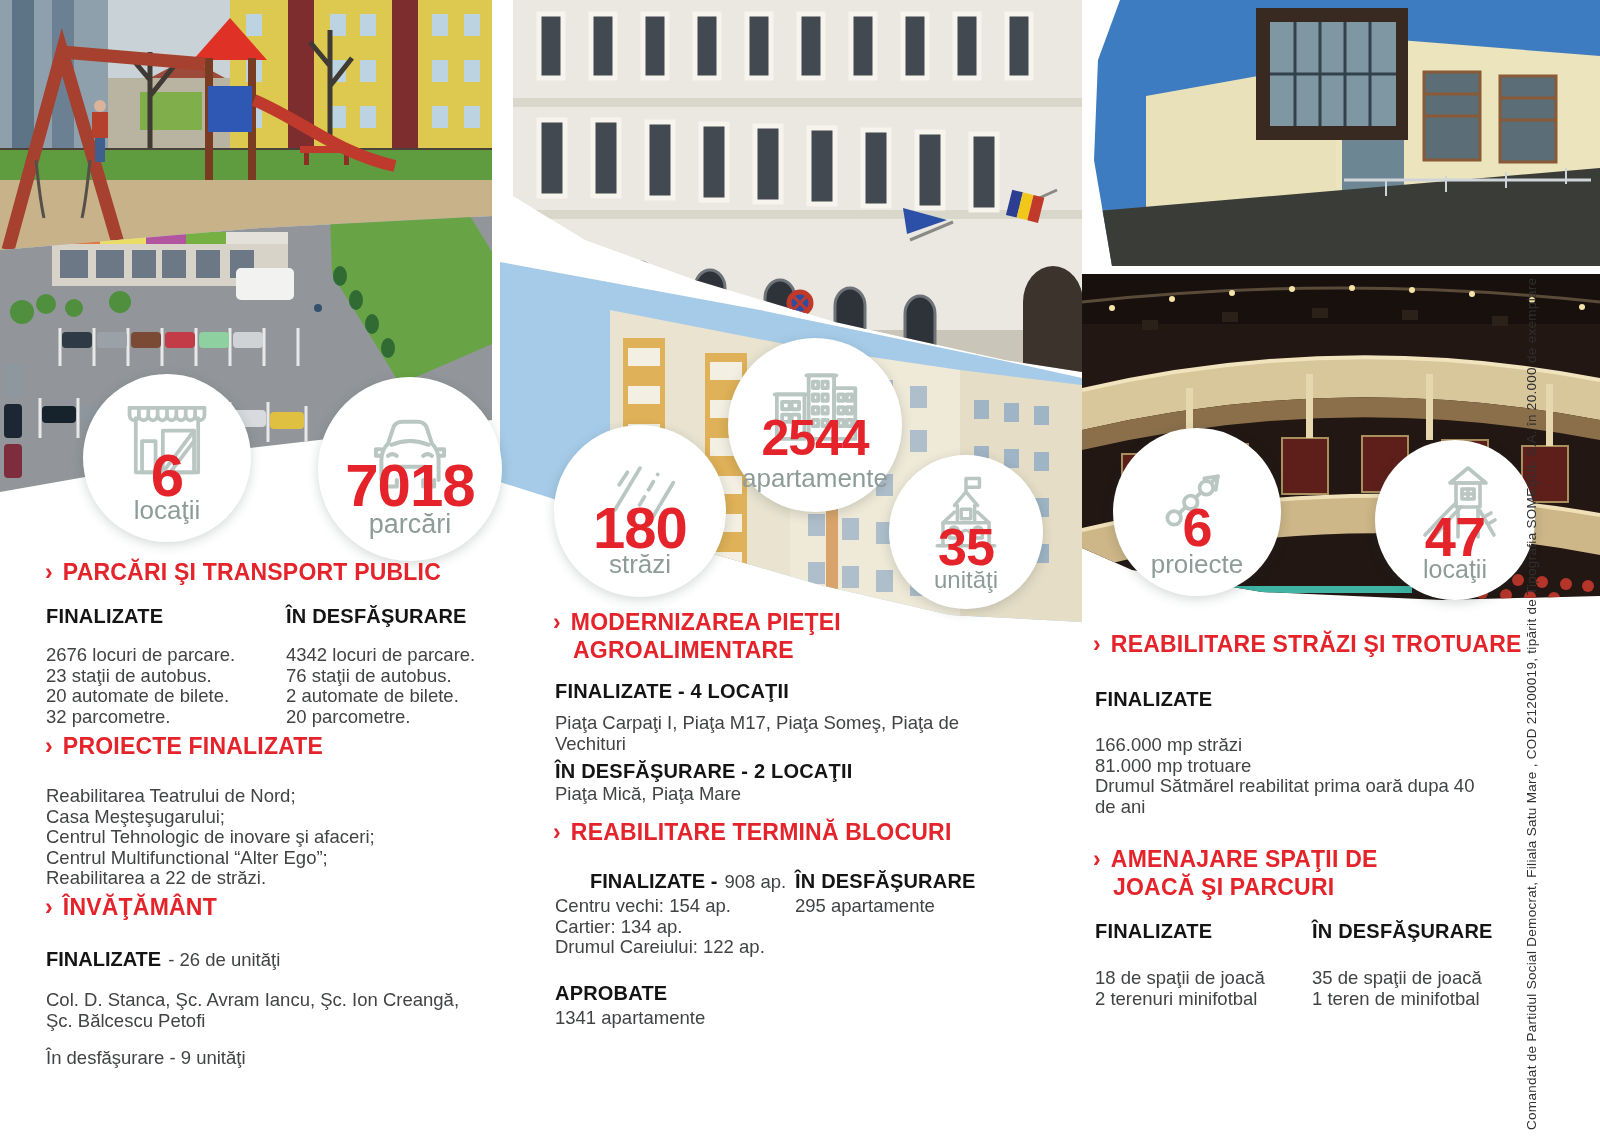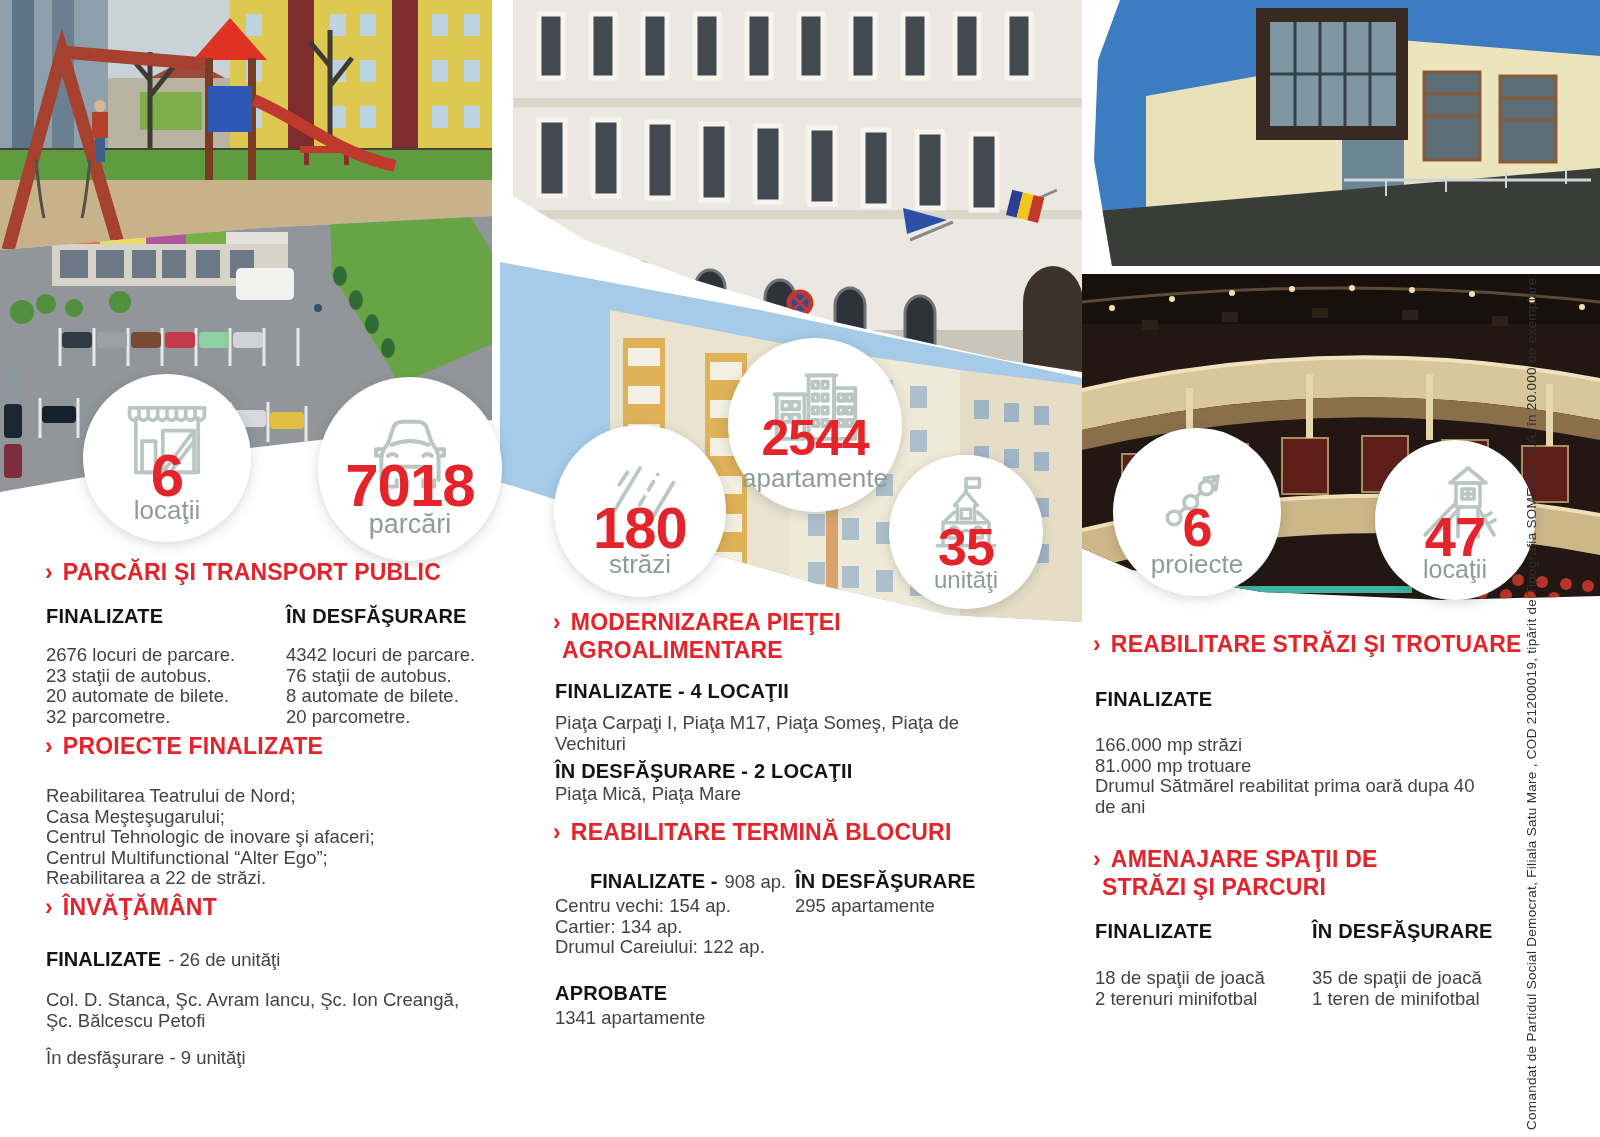--- a/index.html
+++ b/index.html
@@ -9,21 +9,21 @@
   .photo{position:absolute;}
   .photo svg{display:block;}
   .circle{position:absolute;background:#fff;border-radius:50%;box-shadow:0 3px 12px rgba(30,50,50,.18);}
   .circle .icon{position:absolute;left:50%;top:8%;transform:translateX(-50%);}
   .circle .icon path,.circle .icon rect,.circle .icon circle{stroke:var(--icon);fill:none;stroke-width:3.6;stroke-linecap:round;stroke-linejoin:round;}
   .circle .icon circle.dotfill{fill:#fff;}
   .num{position:absolute;left:0;top:43%;width:100%;text-align:center;color:var(--red);font-weight:700;line-height:1;letter-spacing:-1px;}
   .lbl{position:absolute;left:0;top:72%;width:100%;text-align:center;color:var(--lbl);}
   .h-red{position:absolute;color:var(--red);font-weight:700;font-size:23px;letter-spacing:.2px;line-height:28px;white-space:nowrap;}
   .h-red .bullet{margin-right:10px;}
-  .h-red .l2{display:block;margin-left:9px;}
+  .h-red .l2{display:block;margin-left:20px;}
   .sub{position:absolute;color:var(--dark);font-weight:700;font-size:20px;letter-spacing:.2px;white-space:nowrap;}
   .body{position:absolute;color:var(--body);font-size:18.5px;line-height:20.5px;white-space:nowrap;}
   .body span{display:block;}
   .row{position:absolute;font-size:18.5px;color:var(--body);white-space:nowrap;}
   .row b{color:var(--dark);font-weight:700;font-size:20px;}
   .row .rest{margin-left:7px;}
   .vcaption{position:absolute;writing-mode:vertical-rl;transform:rotate(180deg);
             font-size:13.5px;color:#303030;letter-spacing:.3px;white-space:nowrap;}
 </style>
 </head>
@@ -457,21 +457,21 @@
   <div class="sub" style="left:286px;top:605px;">ÎN DESFĂŞURARE</div>
   <div class="body" style="left:46px;top:645px;">
     <span>2676 locuri de parcare.</span>
     <span>23 staţii de autobus.</span>
     <span>20 automate de bilete.</span>
     <span>32 parcometre.</span>
   </div>
   <div class="body" style="left:286px;top:645px;">
     <span>4342 locuri de parcare.</span>
     <span>76 staţii de autobus.</span>
-    <span>8 automate de bilete.</span>
+    <span>2 automate de bilete.</span>
     <span>20 parcometre.</span>
   </div>
 
   <div class="h-red" style="left:45px;top:732px;">
     <span class="bullet">›</span><span>PROIECTE FINALIZATE</span>
   </div>
   <div class="body" style="left:46px;top:786px;">
     <span>Reabilitarea Teatrului de Nord;</span>
     <span>Casa Meşteşugarului;</span>
     <span>Centrul Tehnologic de inovare şi afaceri;</span>
@@ -533,21 +533,21 @@
   <div class="sub" style="left:1095px;top:688px;">FINALIZATE</div>
   <div class="body" style="left:1095px;top:735px;">
     <span>166.000 mp străzi</span>
     <span>81.000 mp trotuare</span>
     <span>Drumul Sătmărel reabilitat prima oară dupa 40</span>
     <span>de ani</span>
   </div>
 
   <div class="h-red" style="left:1093px;top:845px;">
     <span class="bullet">›</span><span>AMENAJARE SPAŢII DE</span>
-    <span class="l2">STRĂZI ŞI PARCURI</span>
+    <span class="l2">JOACĂ ŞI PARCURI</span>
   </div>
   <div class="sub" style="left:1095px;top:920px;">FINALIZATE</div>
   <div class="sub" style="left:1312px;top:920px;">ÎN DESFĂŞURARE</div>
   <div class="body" style="left:1095px;top:968px;">
     <span>18 de spaţii de joacă</span>
     <span>2 terenuri minifotbal</span>
   </div>
   <div class="body" style="left:1312px;top:968px;">
     <span>35 de spaţii de joacă</span>
     <span>1 teren de minifotbal</span>

